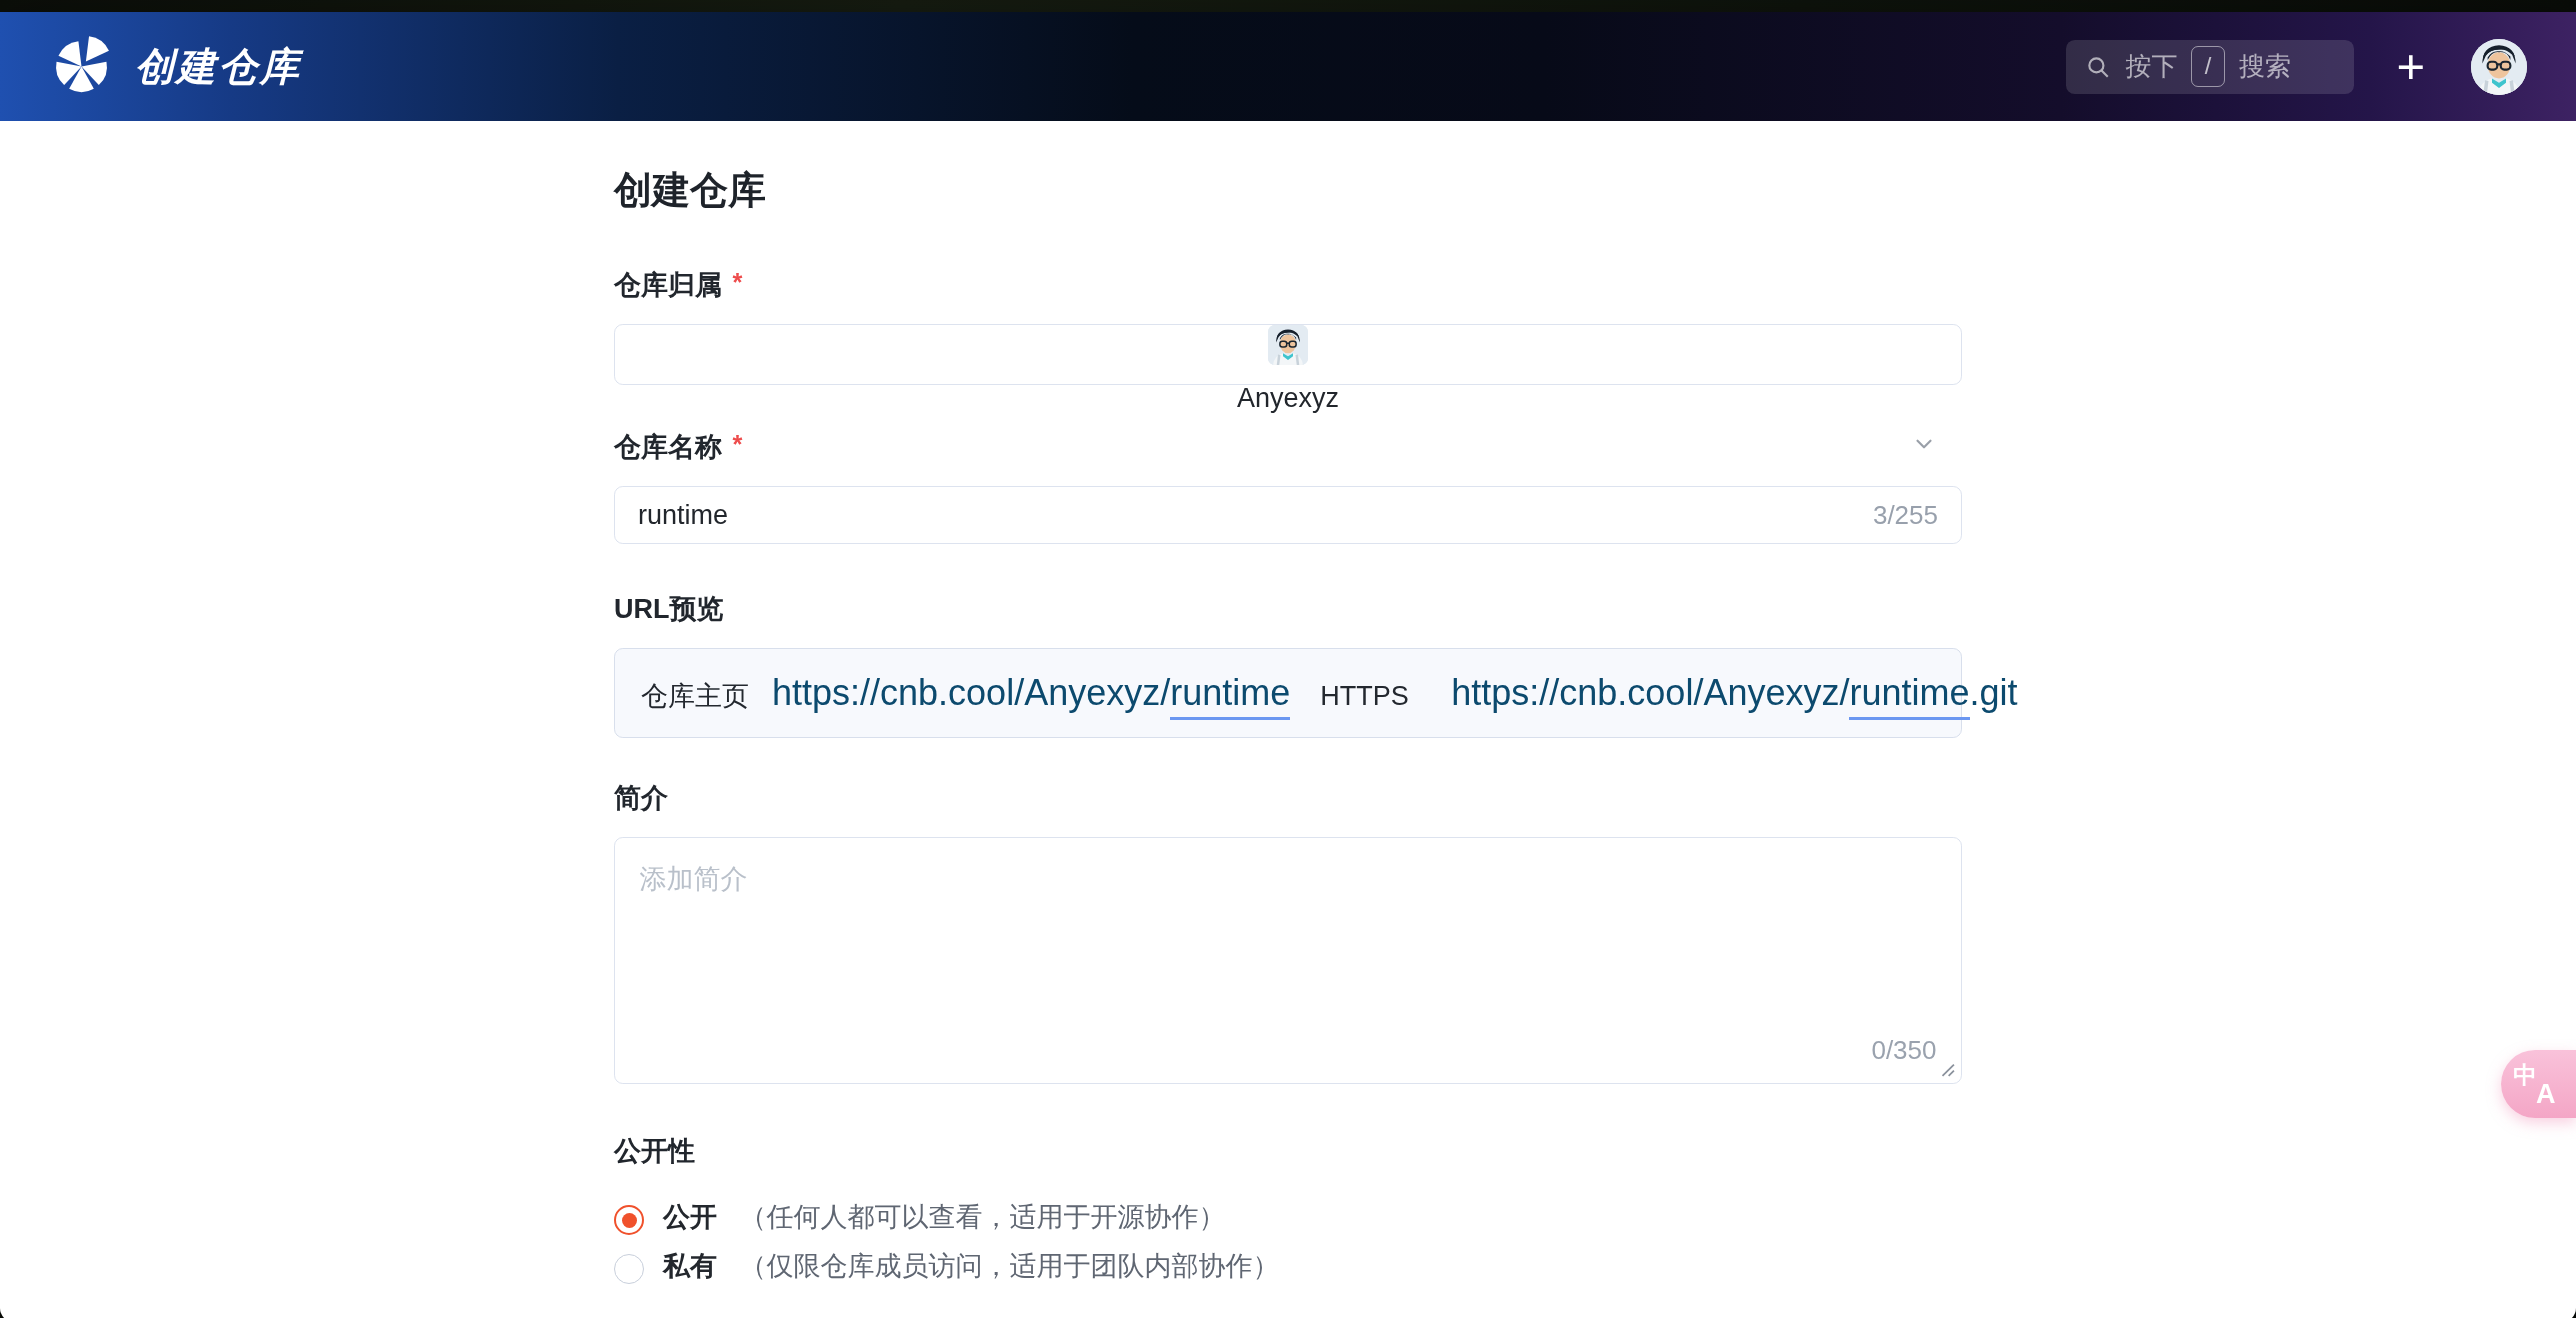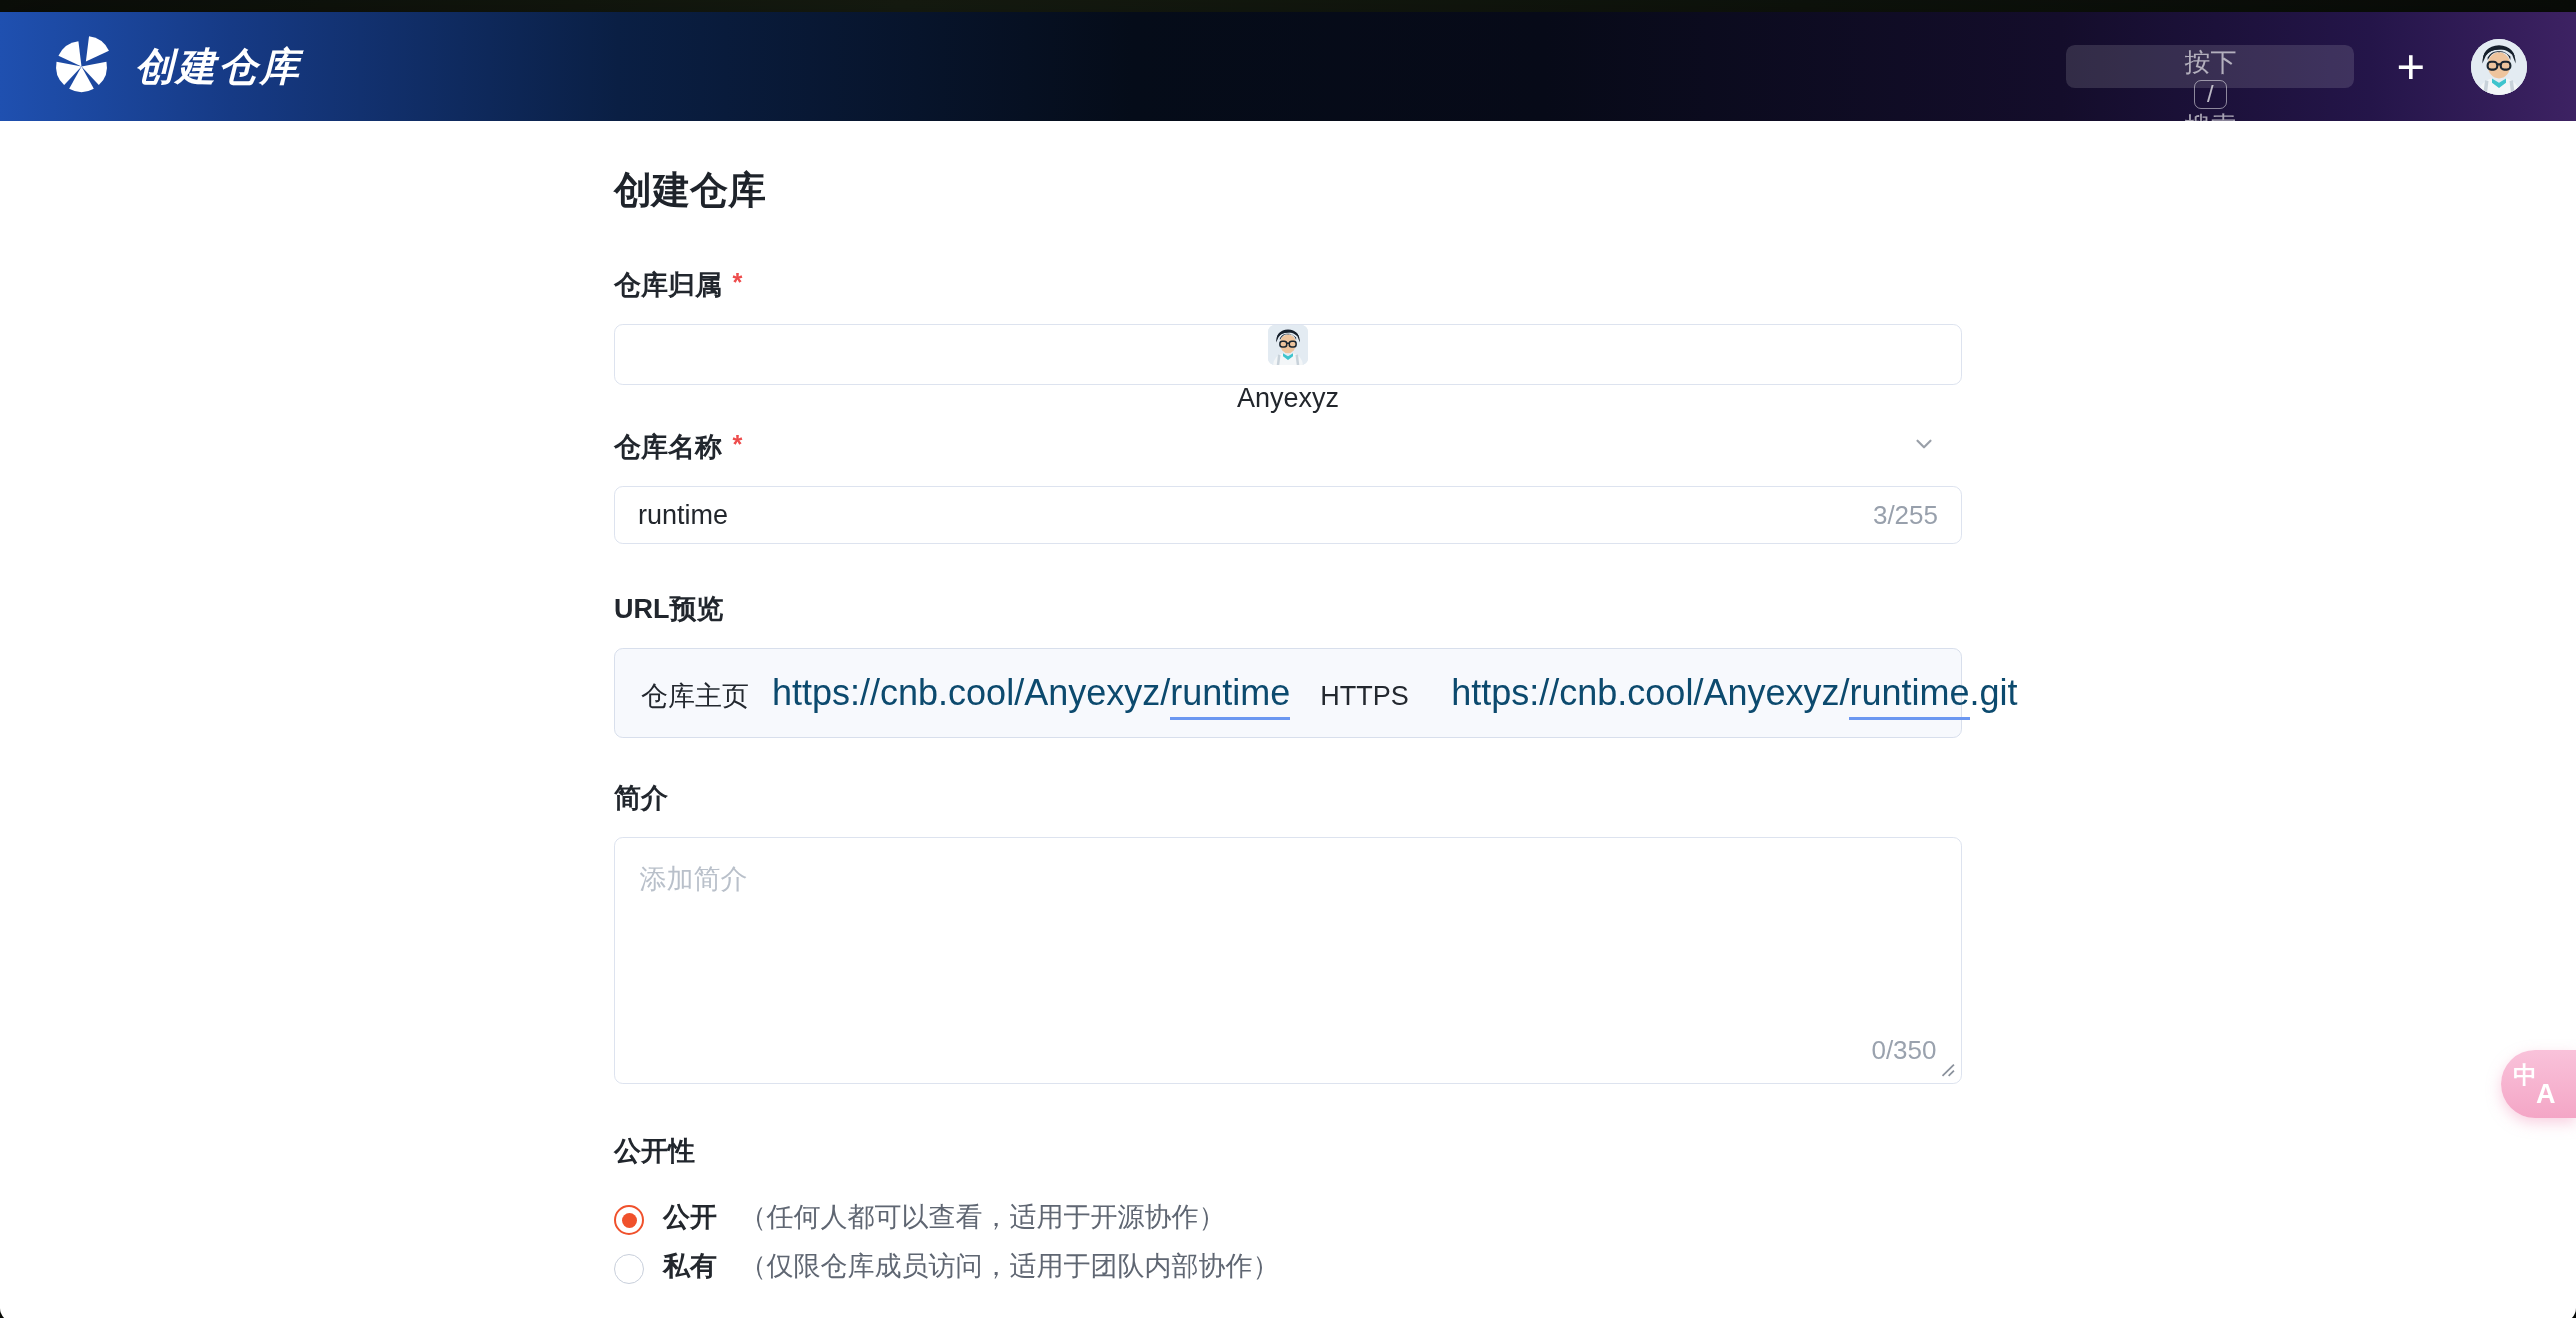--- a/index.html
+++ b/index.html
@@ -20,24 +20,24 @@
     padding:0 49px 0 51px;box-sizing:border-box;
     background:linear-gradient(90deg,#1f50b0 0%,#163a85 9%,#0a1f44 24%,#050c19 44%,#070a18 60%,#140d2b 80%,#241549 92%,#3d2263 100%);
   }
   .logo{width:61px;height:61px;flex:0 0 auto;}
   .nav-title{
     margin-left:23px;color:#ffffff;font-size:39px;font-weight:700;
     font-style:italic;letter-spacing:2.6px;white-space:nowrap;
   }
   .nav-spacer{flex:1;}
   .search-box{
-    display:flex;align-items:center;
-    width:250px;height:43px;padding:0 19px;border-radius:8.8px;
+    display:flex;align-items:center;gap:14px;
+    width:250px;height:54px;padding:0 19px;border-radius:8.8px;
     background:rgba(255,255,255,.13);
-    color:rgba(255,255,255,.62);font-size:26px;cursor:pointer;flex-direction:column;
+    color:rgba(255,255,255,.62);font-size:26px;cursor:pointer;
   }
   .search-key{
     display:inline-flex;align-items:center;justify-content:center;
     width:31.5px;height:39px;border:1.8px solid rgba(255,255,255,.5);
     border-radius:7px;font-size:23.6px;color:rgba(255,255,255,.7);
   }
   .nav-plus{
     margin-left:42px;color:#ffffff;font-size:49px;font-weight:300;
     line-height:1;cursor:pointer;user-select:none;
   }

